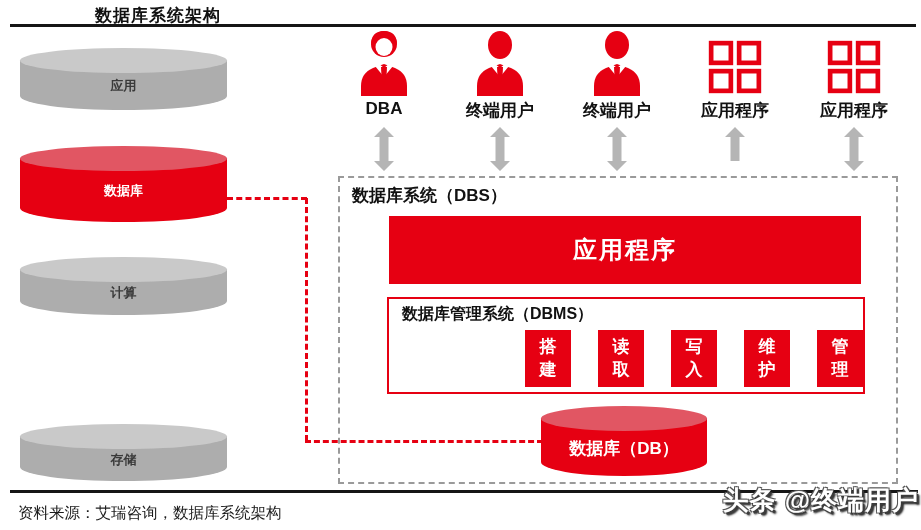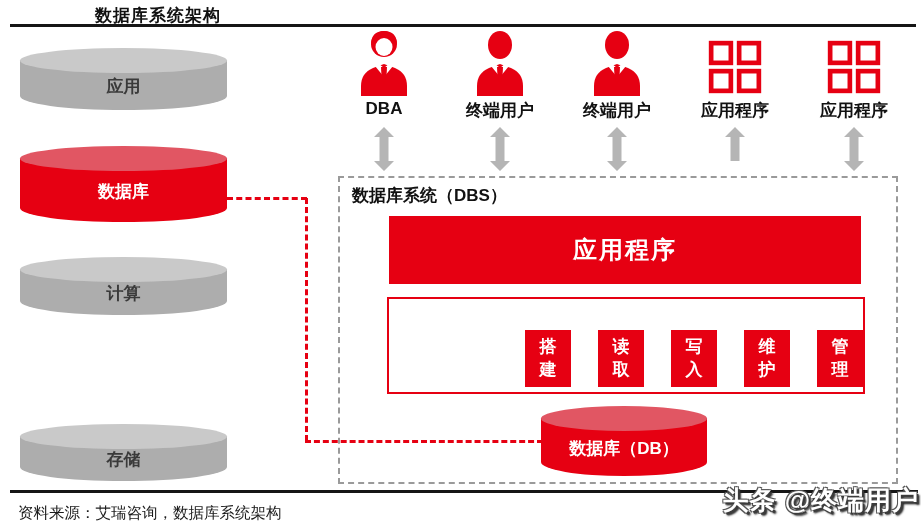--- a/index.html
+++ b/index.html
@@ -11,21 +11,21 @@
   .rule-top { left:10px; top:24px; width:906px; }
   .rule-bottom { left:10px; top:490px; width:908px; }
 
   
   .cyl { position:absolute; }
   .cyl .cyl-body { position:absolute; left:0; right:0; top:12px; bottom:0;
                    border-radius:0 0 50% 50% / 0 0 14px 14px; }
   .cyl .cyl-top { position:absolute; left:0; right:0; top:0; height:25px; border-radius:50%; }
   .cyl .cyl-label { position:absolute; left:0; right:0; top:14px; bottom:0;
                     display:flex; align-items:center; justify-content:center;
-                    font-weight:bold; font-size:17px; }
+                    font-weight:bold; font-size:13px; }
   .cyl.gray .cyl-body { background:#adadad; }
   .cyl.gray .cyl-top { background:#c9c9c9; }
   .cyl.gray .cyl-label { color:#3a3a3a; }
   .cyl.red .cyl-body { background:#e60012; }
   .cyl.red .cyl-top { background:#e15663; }
   .cyl.red .cyl-label { color:#ffffff; }
 
   .stack-cyl { left:20px; width:207px; }
   .cyl-app     { top:48px;  height:62px; }
   .cyl-db      { top:146px; height:76px; }
@@ -178,20 +178,21 @@
   <svg class="varrow" style="left:843px" viewBox="0 0 22 44">
     <polygon points="11,0 21,10 15.5,10 15.5,34 21,34 11,44 1,34 6.5,34 6.5,10 1,10" fill="#b5b5b5"></polygon>
     </svg>
 
   <div class="dbs-box">
     <div class="dbs-title">数据库系统（DBS）</div>
 
     <div class="app-bar">应用程序</div>
 
     <div class="dbms-box">
+      <div class="dbms-title">数据库管理系统（DBMS）</div>
       <div class="func-row">
         <div class="func-block">
             <span>搭建</span>
           </div>
         <div class="func-block">
             <span>读取</span>
           </div>
         <div class="func-block">
             <span>写入</span>
           </div>

